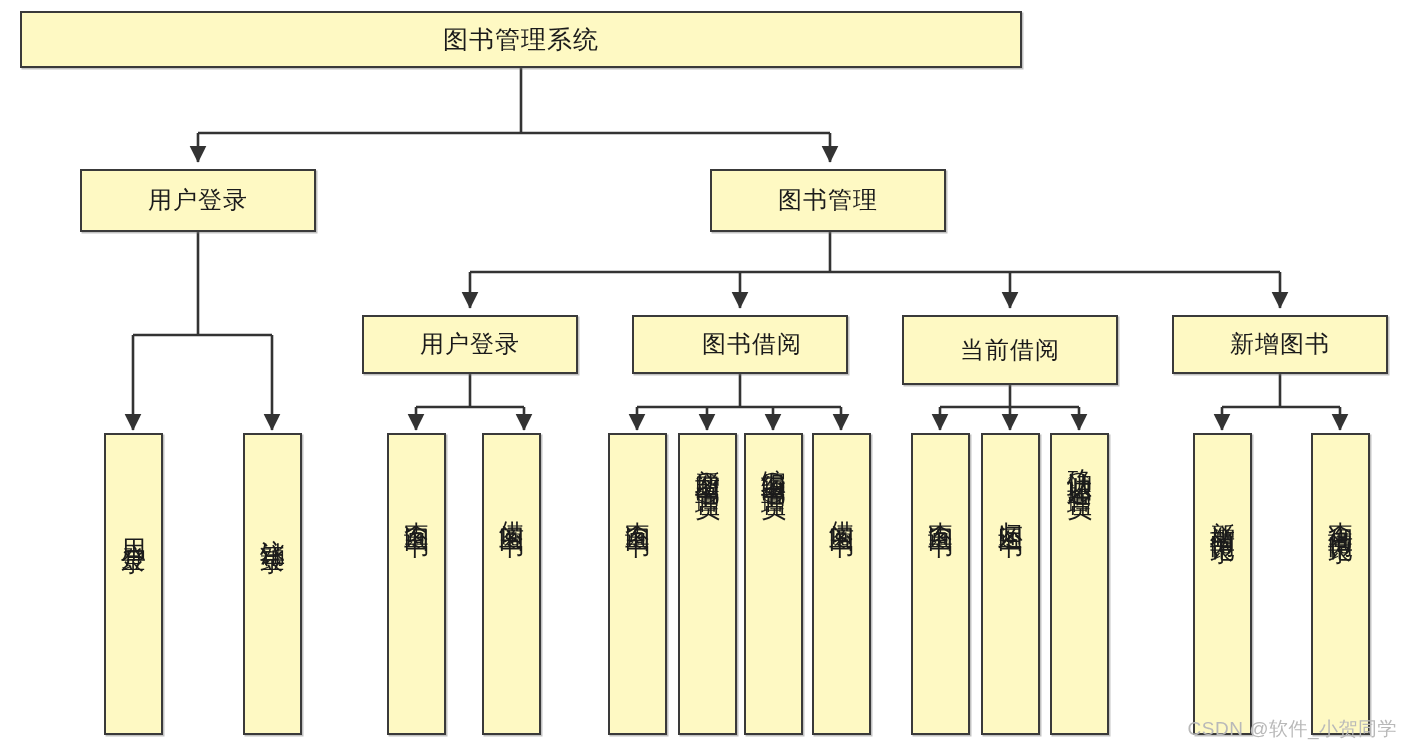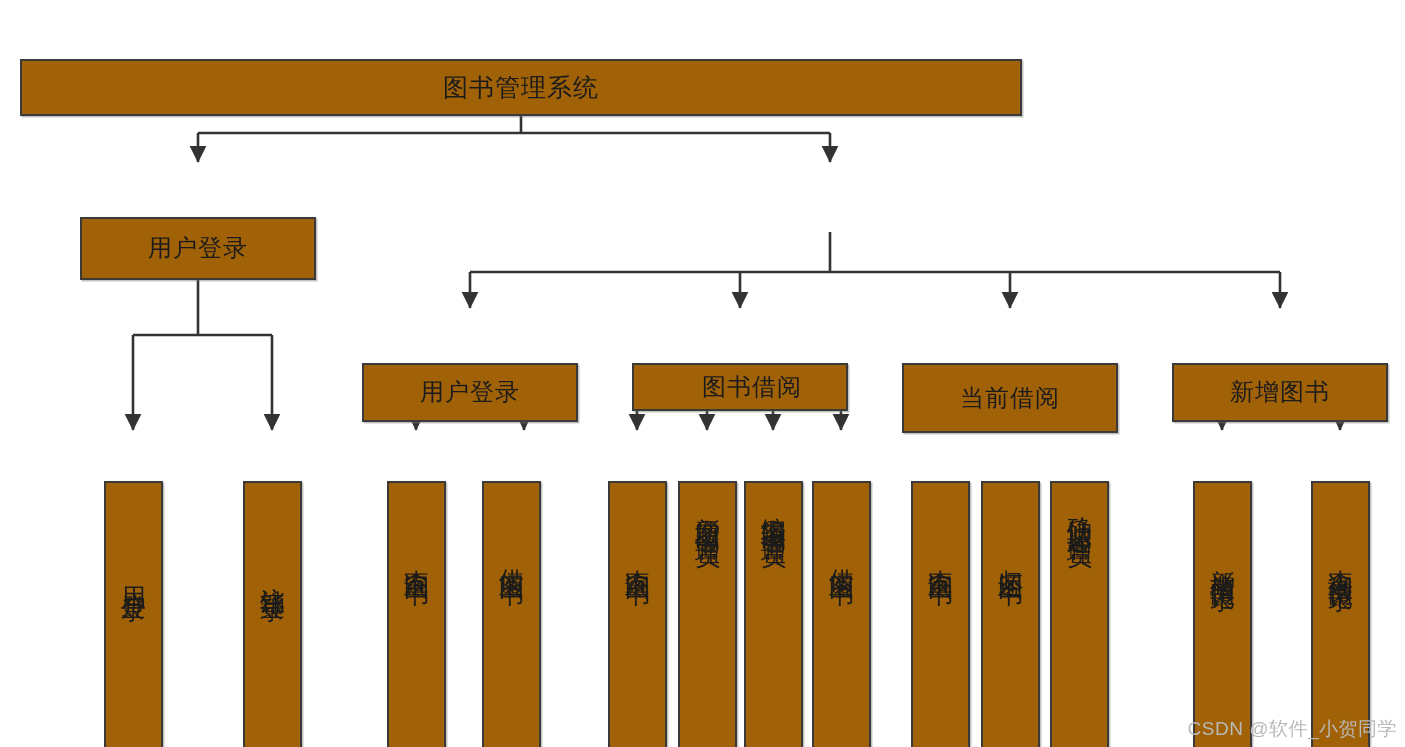--- a/index.html
+++ b/index.html
@@ -21,28 +21,27 @@
     position: absolute;
     left: 0;
     top: 0;
     width: 1405px;
     height: 747px;
     pointer-events: none;
   }
   .node {
     position: absolute;
     box-sizing: border-box;
-    background: #a16207;
+    background: #fef9c3;
     border: 2.5px solid #3a3a3a;
     display: flex;
     align-items: center;
     justify-content: center;
     color: #1b1b1b;
     box-shadow: 1.5px 1.5px 0 rgba(120,120,120,0.45);
-    margin-top: 48px;
   }
   .node .label {
     display: block;
     text-align: center;
     line-height: 1.18;
     white-space: nowrap;
   }
   .node.horiz .label {
     font-size: 24px;
     letter-spacing: 1px;
@@ -137,26 +136,29 @@
   </svg>
 
   <div class="node root horiz" style="left:20px; top:11px; width:1002px; height:57px;">
     <span class="label">图书管理系统</span>
   </div>
 
   <div class="node horiz" style="left:80px; top:169px; width:236px; height:63px;">
     <span class="label">用户登录</span>
   </div>
 
+  <div class="node horiz" style="left:710px; top:169px; width:236px; height:63px;">
+    <span class="label">图书管理</span>
+  </div>
 
   <div class="node horiz" style="left:362px; top:315px; width:216px; height:59px;">
     <span class="label">用户登录</span>
   </div>
 
-  <div class="node horiz" style="left:632px; top:315px; width:216px; height:48px;padding-left:24px;">
+  <div class="node horiz" style="left:632px; top:315px; width:216px; height:59px;padding-left:24px;">
     <span class="label">图书借阅</span>
   </div>
 
   <div class="node horiz" style="left:902px; top:315px; width:216px; height:70px;">
     <span class="label">当前借阅</span>
   </div>
 
   <div class="node horiz" style="left:1172px; top:315px; width:216px; height:59px;">
     <span class="label">新增图书</span>
   </div>

